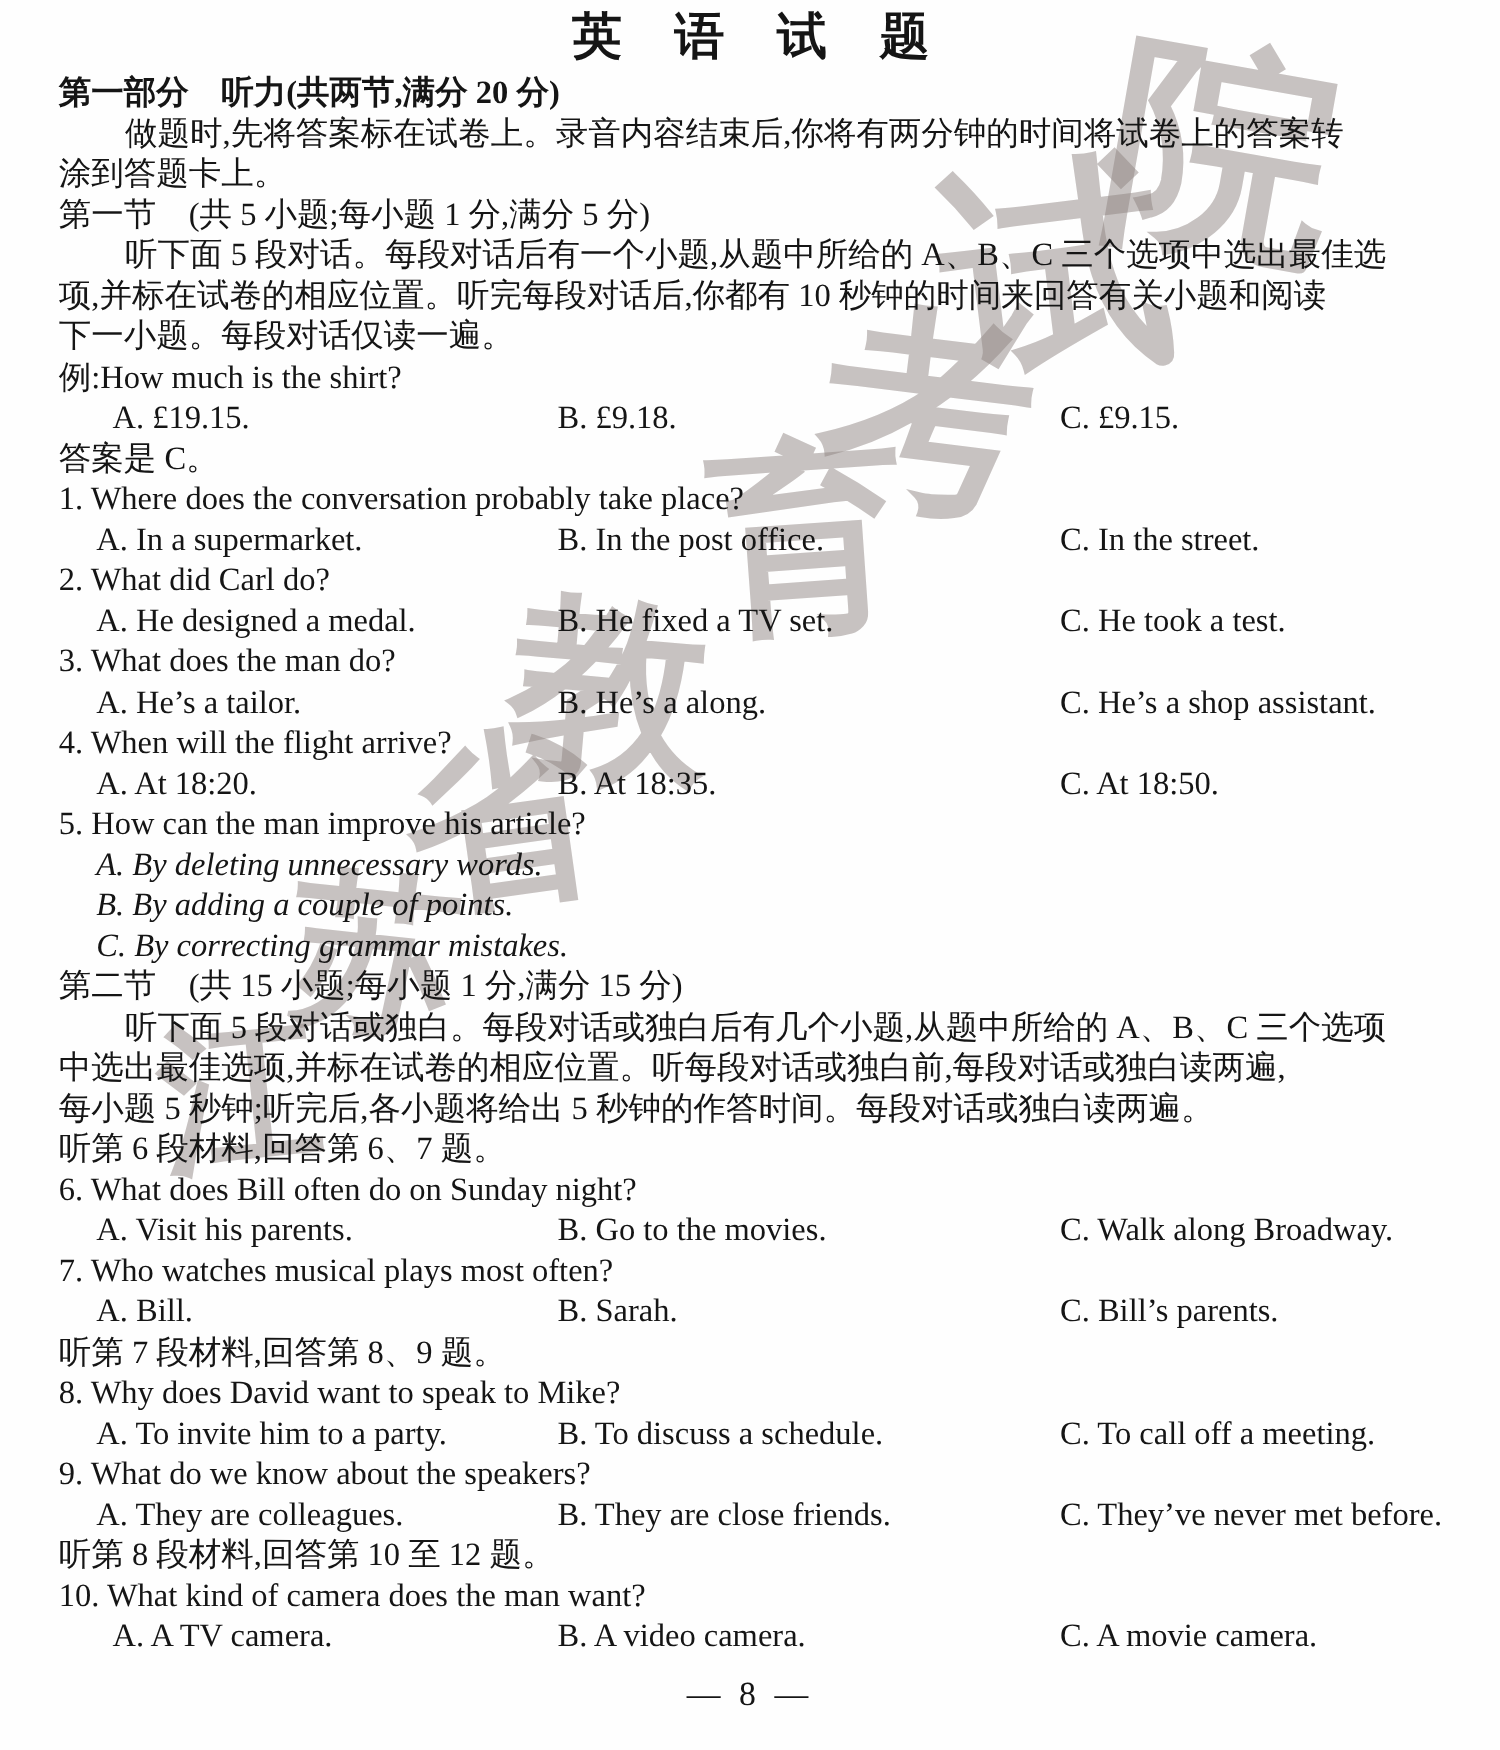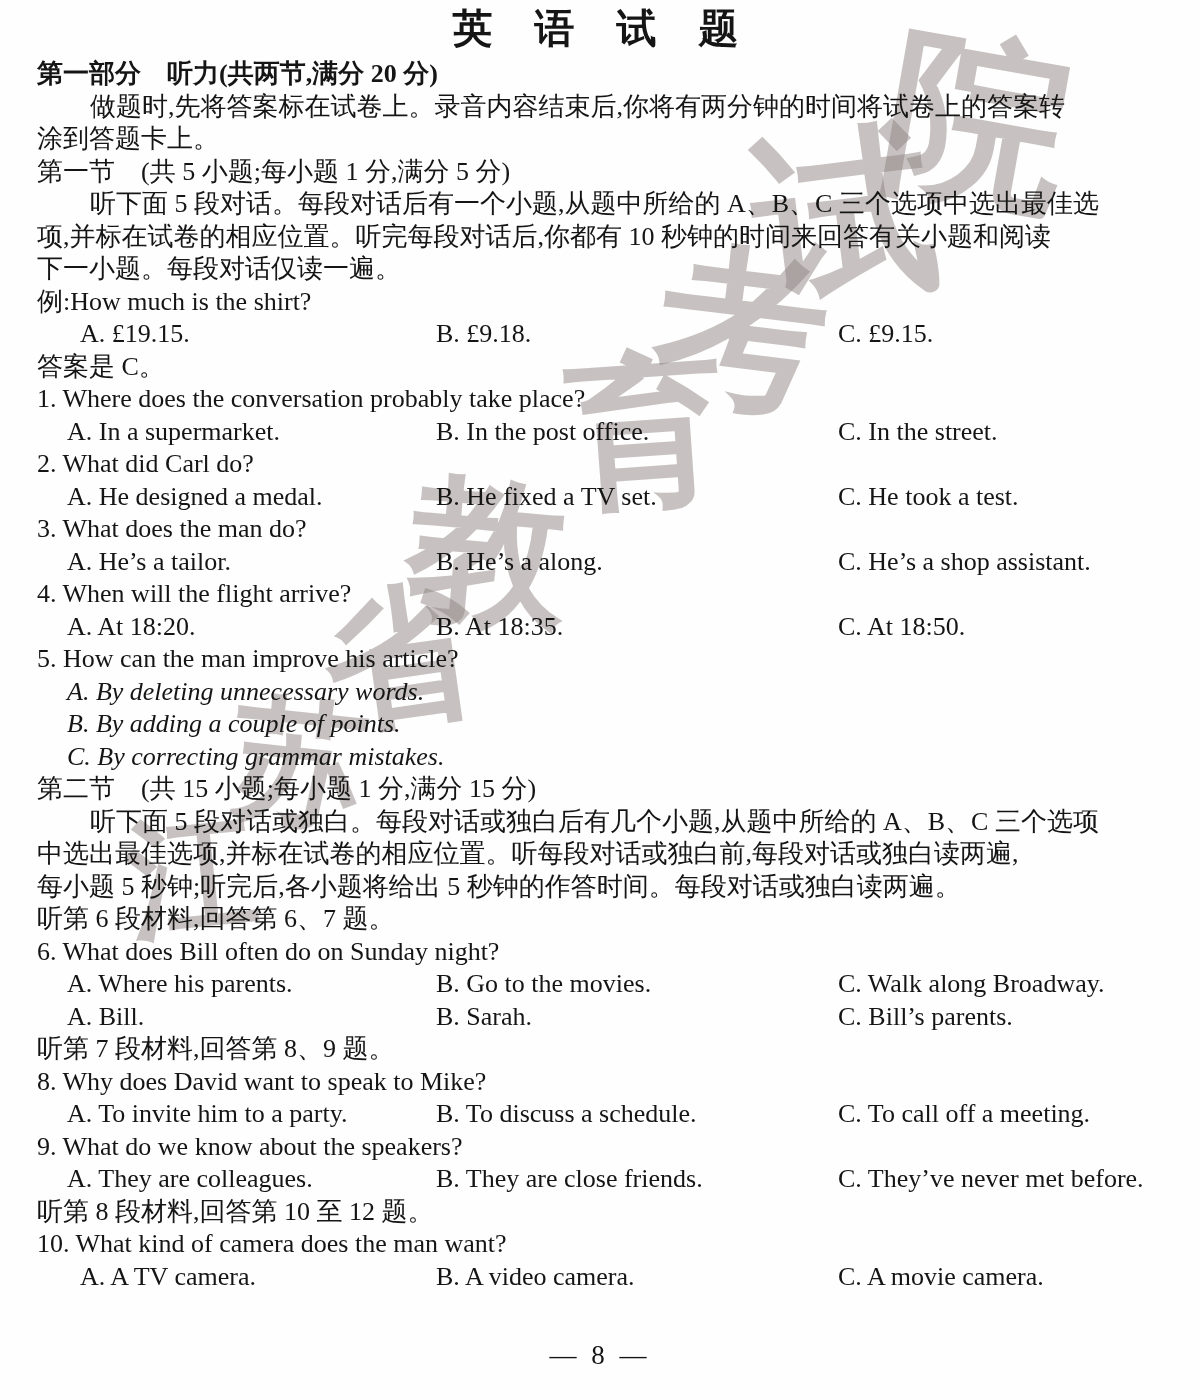--- a/index.html
+++ b/index.html
@@ -17,21 +17,21 @@
   .wm-char {
     position: absolute;
     font-family: "DejaVu Serif", serif;
     font-weight: bold;
     color: #8d8380;
     opacity: 0.48;
     line-height: 1;
     user-select: none;
   }
   
-  .content { position: absolute; left: 37px; right: 26px; top: 4px; z-index: 1; }
+  .content { position: absolute; left: 47px; right: 26px; top: 4px; z-index: 1; }
   .doc-title {
     text-align: center;
     font-size: 40px;
     font-weight: bold;
     letter-spacing: 1.05em;
     text-indent: 0.55em;
     line-height: 50px;
     height: 54px;
     white-space: nowrap;
   }
@@ -127,25 +127,26 @@
 
     <div class="line">第二节　(共 15 小题;每小题 1 分,满分 15 分)</div>
     <div class="line indent">听下面 5 段对话或独白。每段对话或独白后有几个小题,从题中所给的 A、B、C 三个选项</div>
     <div class="line">中选出最佳选项,并标在试卷的相应位置。听每段对话或独白前,每段对话或独白读两遍,</div>
     <div class="line">每小题 5 秒钟;听完后,各小题将给出 5 秒钟的作答时间。每段对话或独白读两遍。</div>
 
     <div class="line">听第 6 段材料,回答第 6、7 题。</div>
 
     <div class="line">6. What does Bill often do on Sunday night?</div>
     <div class="line opts">
-      <span class="a">A. Where his parents.</span>
+      <span class="a">A. Visit his parents.</span>
       <span class="b">B. Go to the movies.</span>
       <span class="c">C. Walk along Broadway.</span>
     </div>
 
+    <div class="line">7. Who watches musical plays most often?</div>
     <div class="line opts">
       <span class="a">A. Bill.</span>
       <span class="b">B. Sarah.</span>
       <span class="c">C. Bill’s parents.</span>
     </div>
 
     <div class="line">听第 7 段材料,回答第 8、9 题。</div>
 
     <div class="line">8. Why does David want to speak to Mike?</div>
     <div class="line opts">

